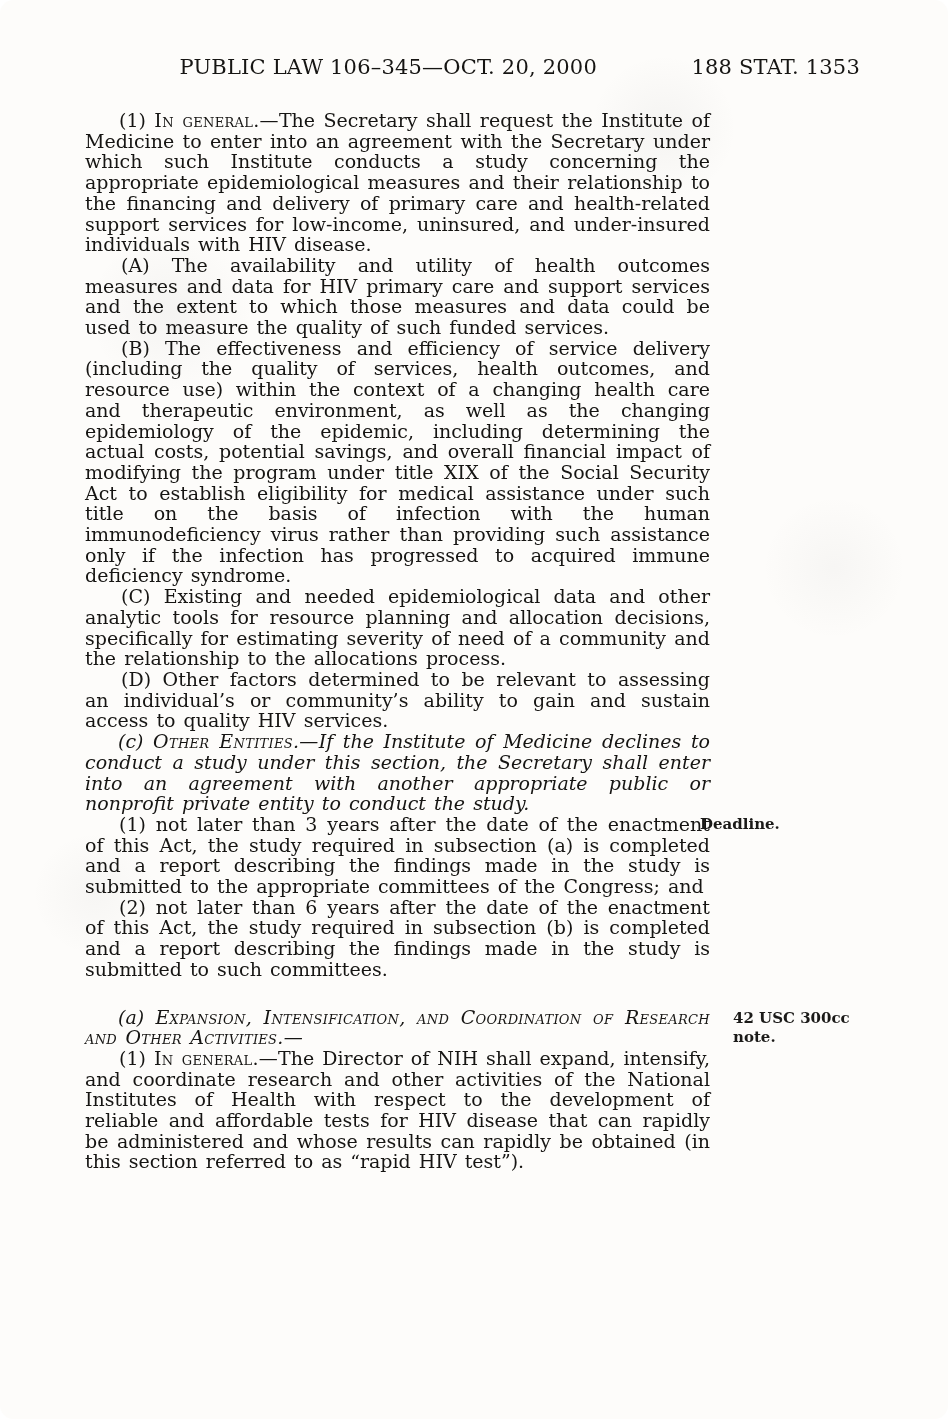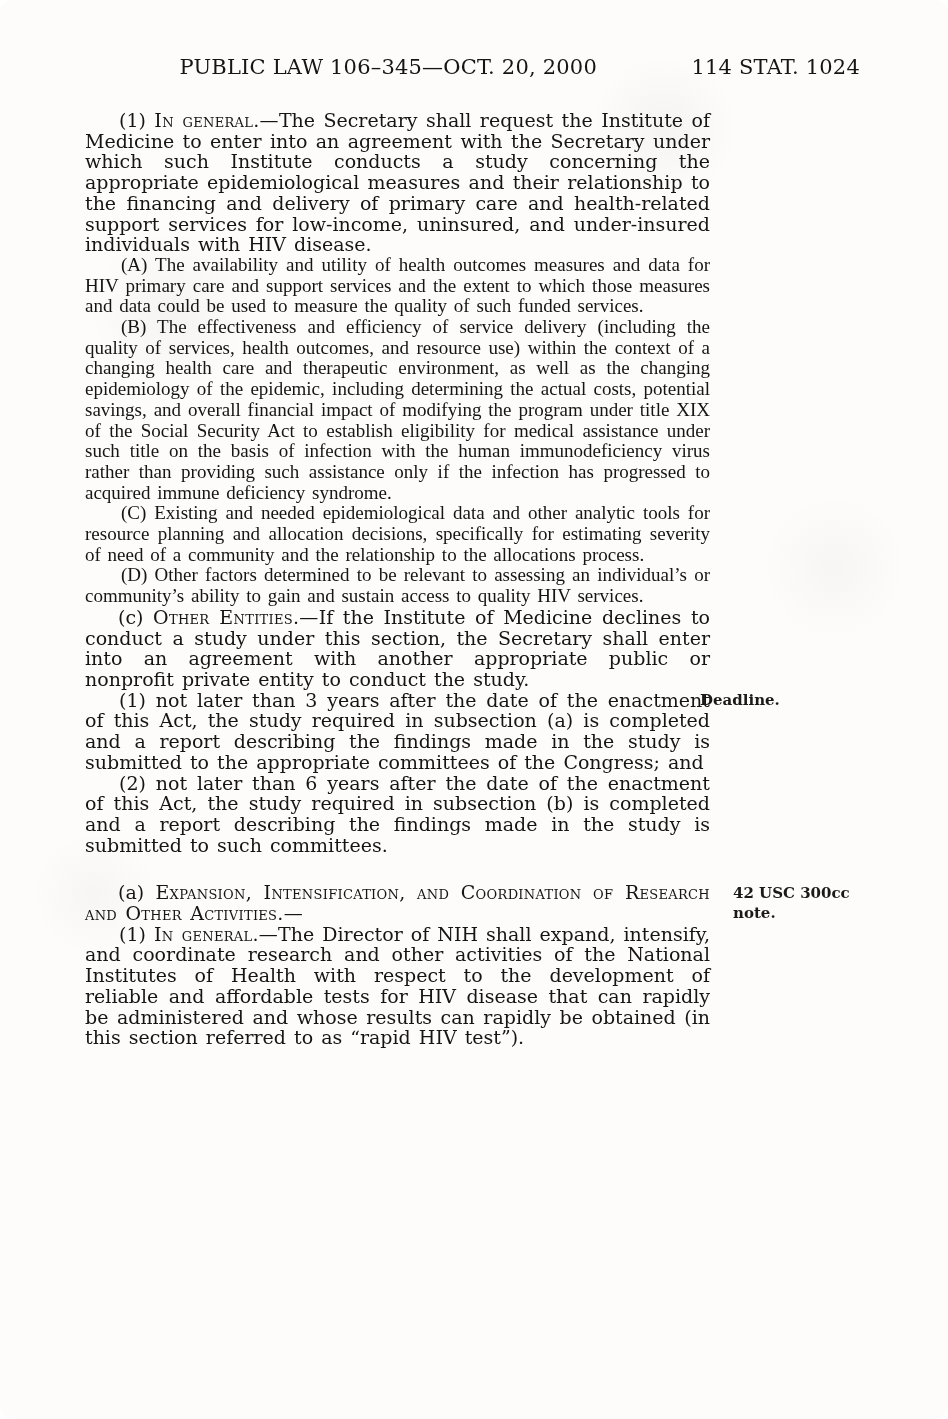--- a/index.html
+++ b/index.html
@@ -29,23 +29,23 @@
     font-size: 21px; letter-spacing: 0.2px; white-space: nowrap;
   }
   .header .stat {
     flex: 1; text-align: right;
     font-size: 21px; letter-spacing: 0.2px; white-space: nowrap;
   }
 
   .body-col { width: 625px; font-size: 19px; line-height: 20.7px; text-align: justify; word-spacing: 2px; margin-top: 31px; }
   .body-col p { margin: 0; position: relative; }
 
-  .lvl0 { text-indent: 33px; }
+  .lvl0 { text-indent: 33px; font-style: italic; }
   .lvl1 { margin-left: 33px; text-indent: 34px; }
-  .lvl2 { margin-left: 75px; text-indent: 36px; font-family: Liberation Serif, serif; }
+  .lvl2 { margin-left: 75px; text-indent: 36px; }
 
   .sc { font-variant: small-caps; letter-spacing: 0.3px; }
 
   .sec-heading {
     font-weight: bold;
     font-size: 17.5px;
     line-height: 21px;
     text-align: left;
     text-indent: 0;
     letter-spacing: 0.2px;
@@ -72,21 +72,21 @@
   .sec-heading .margin-note { left: 648px; top: 2px; }
 </style>
 </head>
 <body>
 
 <div class="page">
   <div class="content">
 
     <div class="header">
       <div class="law">PUBLIC LAW 106–345—OCT. 20, 2000</div>
-      <div class="stat">114 STAT. 1024</div>
+      <div class="stat">188 STAT. 1353</div>
     </div>
 
     <div class="body-col">
 
       <p class="lvl1"><span>(1)</span> <span class="sc">In general.—</span><span>The Secretary shall request the Institute of Medicine to enter into an agreement with the Secretary under which such Institute conducts a study concerning the appropriate epidemiological measures and their relationship to the financing and delivery of primary care and health-related support services for low-income, uninsured, and under-insured individuals with HIV disease.</span></p>
 
 
       <p class="lvl2"><span>(A)</span> <span>The availability and utility of health outcomes measures and data for HIV primary care and support services and the extent to which those measures and data could be used to measure the quality of such funded services.</span></p>
 
       <p class="lvl2"><span>(B)</span> <span>The effectiveness and efficiency of service delivery (including the quality of services, health outcomes, and resource use) within the context of a changing health care and therapeutic environment, as well as the changing epidemiology of the epidemic, including determining the actual costs, potential savings, and overall financial impact of modifying the program under title XIX of the Social Security Act to establish eligibility for medical assistance under such title on the basis of infection with the human immunodeficiency virus rather than providing such assistance only if the infection has progressed to acquired immune deficiency syndrome.</span></p>

